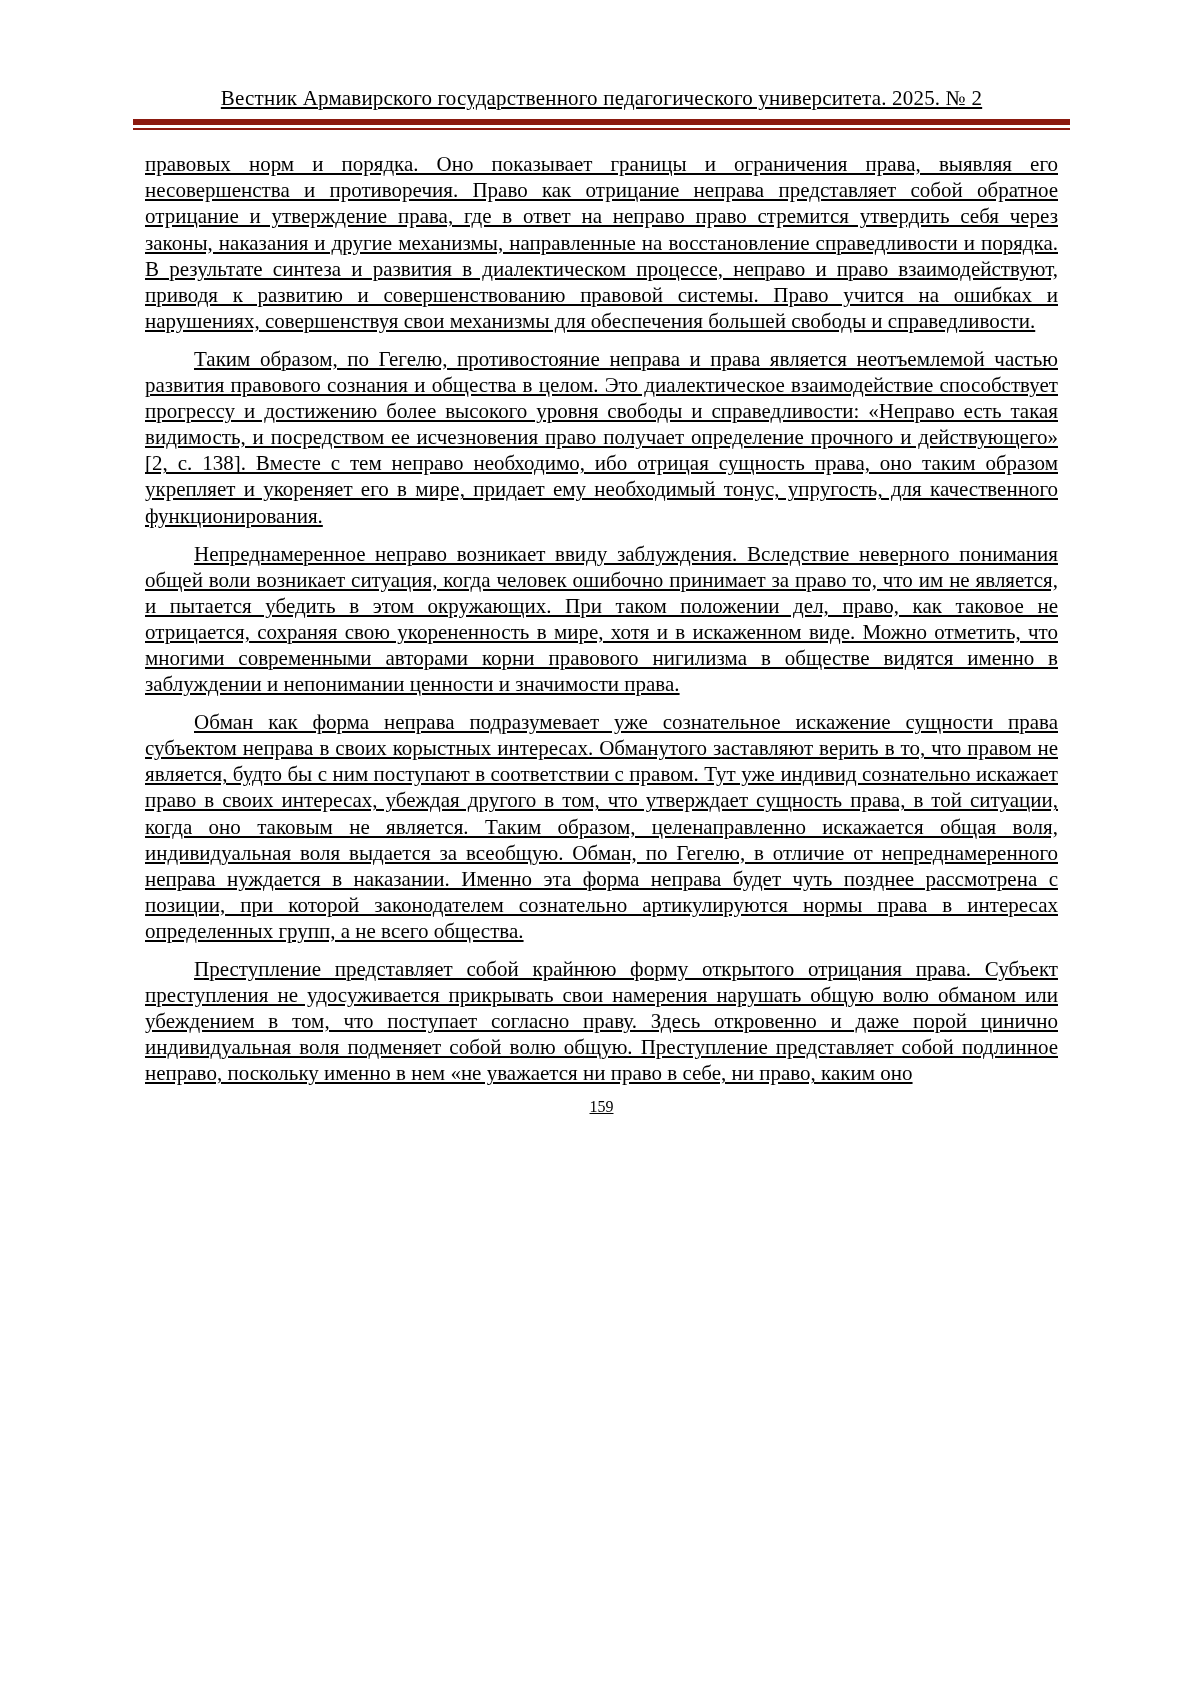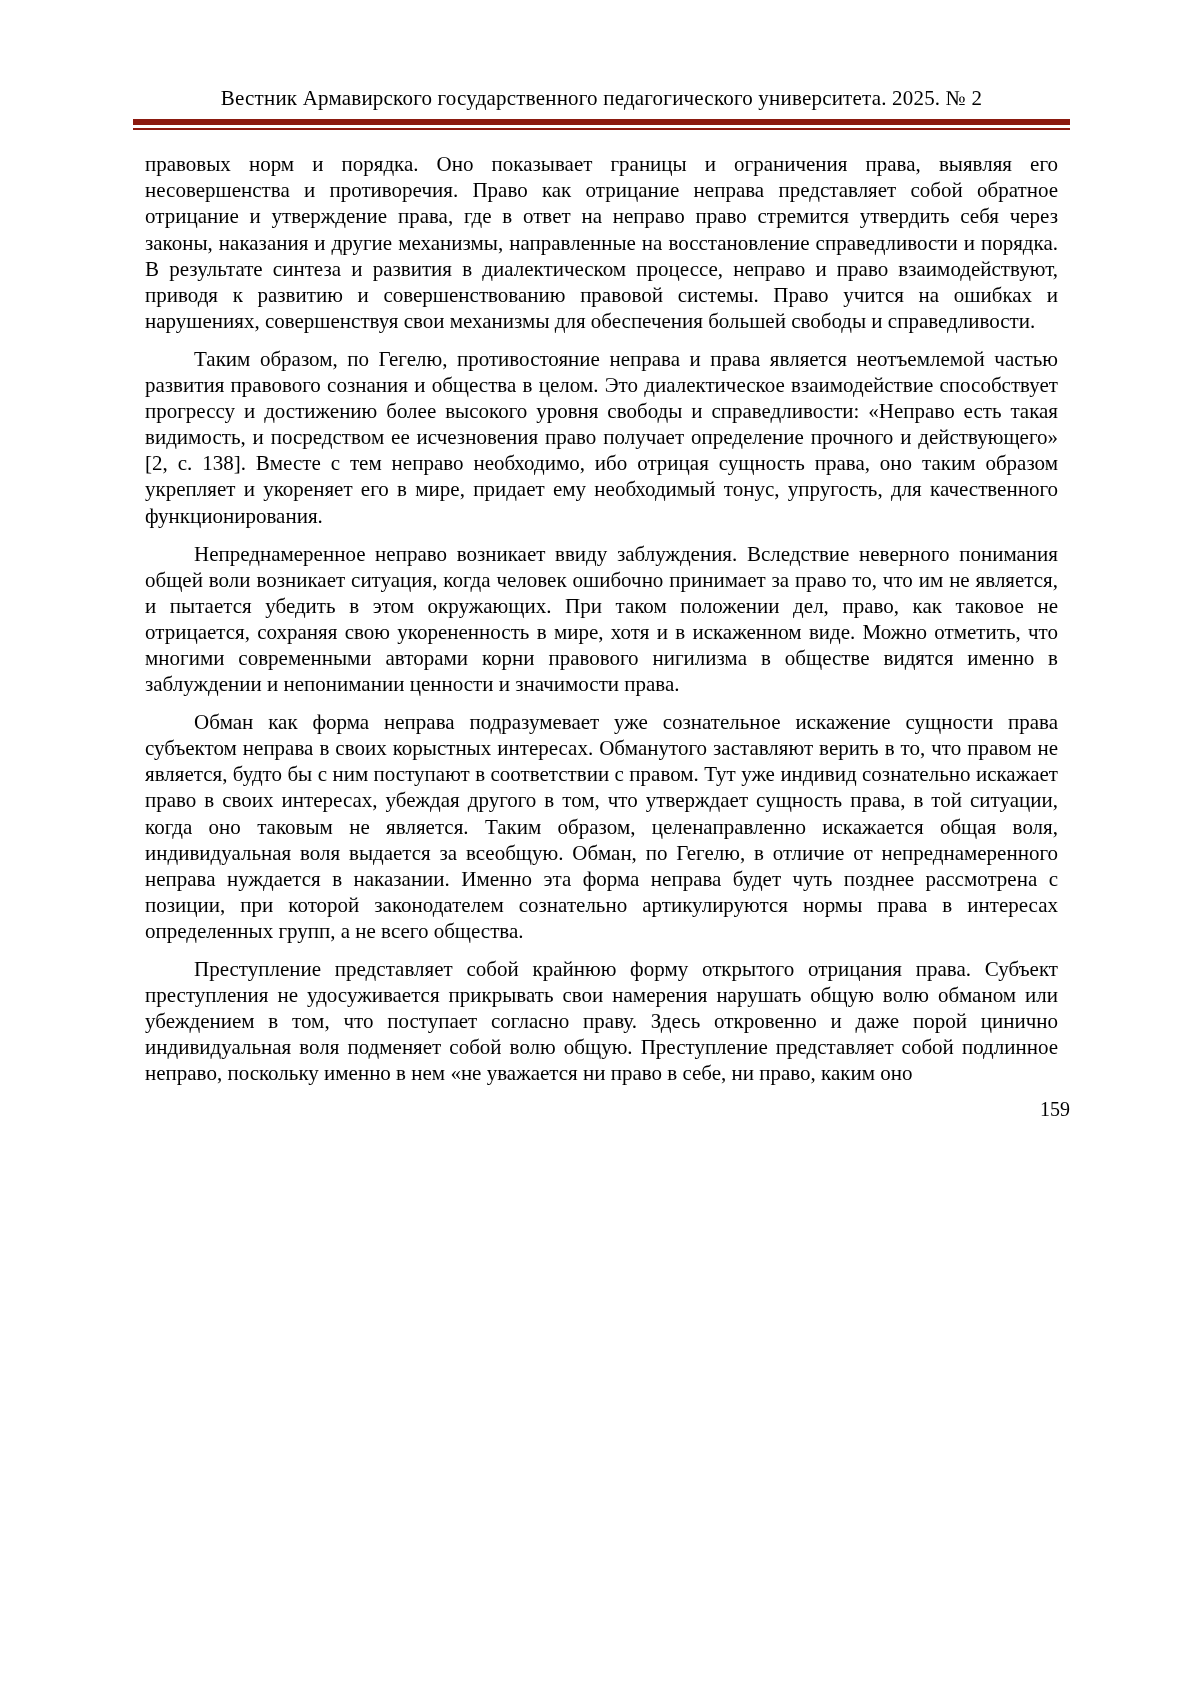--- a/index.html
+++ b/index.html
@@ -7,20 +7,21 @@
   html, body { margin: 0; padding: 0; background: #ffffff; }
   .sheet {
     position: relative;
     width: 1200px;
     height: 1697px;
     margin: 0 auto;
     background: #ffffff;
     color: #000000;
     font-family: "Liberation Serif", "DejaVu Serif", serif;
     padding: 85px 130px 0 133px;
+    text-decoration: underline;
   }
   .journal-header {
     text-align: center;
     font-size: 21px;
     line-height: 1.3;
     white-space: nowrap;
     letter-spacing: 0.2px;
   }
   .header-divider {
     margin-top: 7px;
@@ -31,22 +32,22 @@
   .page-body {
     margin-top: 21px;
     font-size: 21px;
     line-height: 26.1px;
     text-align: justify;
     text-justify: inter-word;
   }
   .para { margin: 12px; }
   .para.indented { text-indent: 49px; }
   .page-number {
-    text-align: right;
-    font-size: 20px;
+    text-align: center;
+    font-size: 16px;
     margin-top: 1px;
   }
 </style>
 </head>
 <body>
 
 <div class="sheet">
 
   <div class="journal-header">Вестник Армавирского государственного педагогического университета. 2025. № 2</div>
 

